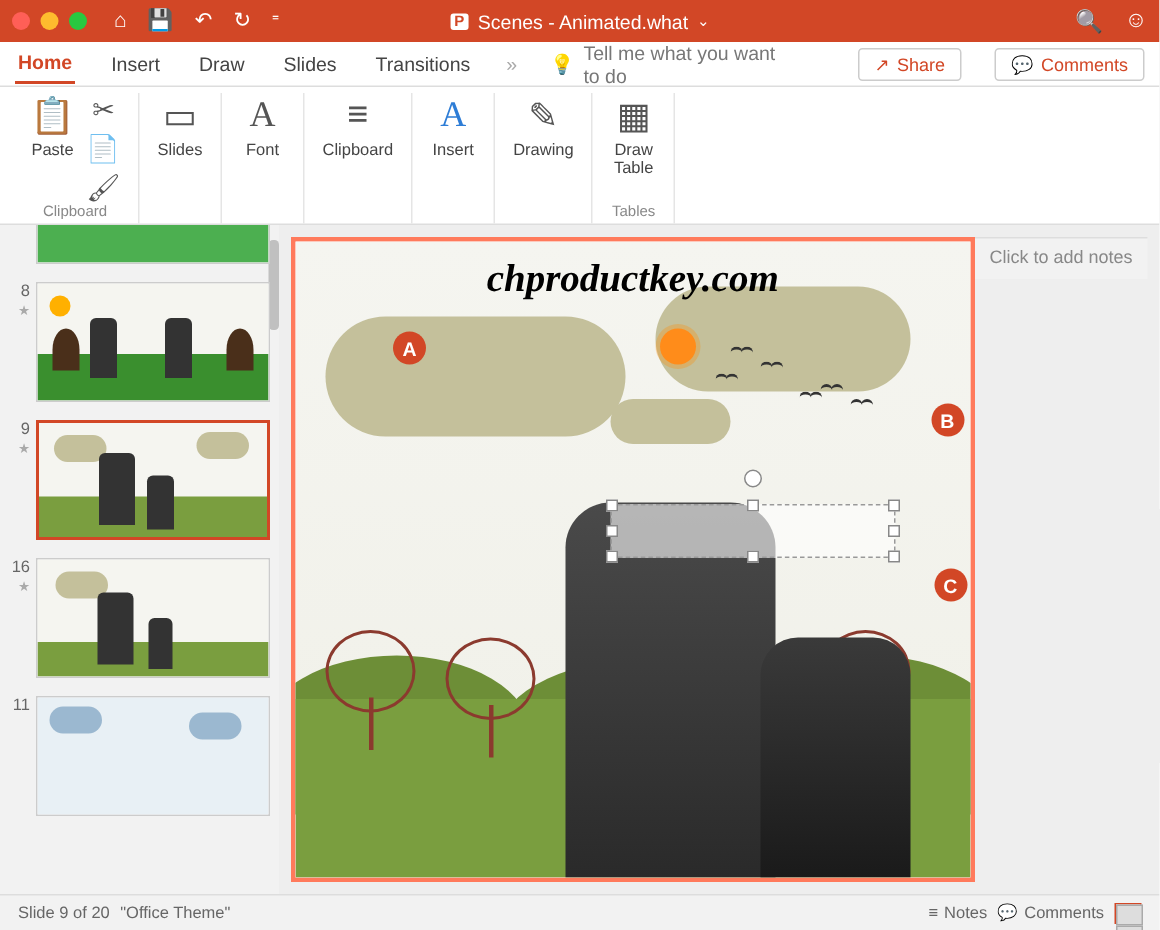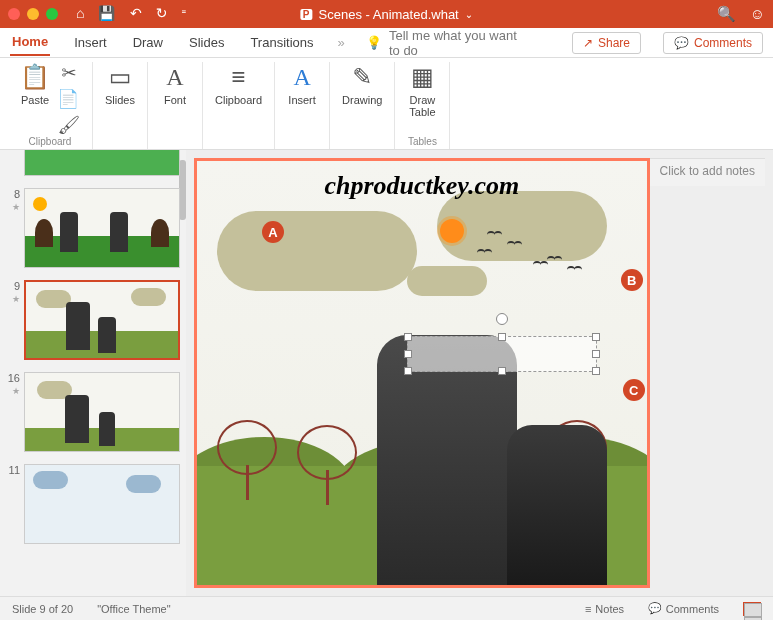--- a/index.html
+++ b/index.html
@@ -66,21 +66,21 @@
 .watermark { position: absolute; top: 10px; left: 50%; transform: translateX(-50%); font-family: Georgia, serif; font-size: 26px; font-weight: bold; color: #000; font-style: italic; }
 .marker { position: absolute; width: 22px; height: 22px; border-radius: 50%; background: #d24726; color: #fff; display: flex; align-items: center; justify-content: center; font-size: 13px; font-weight: bold; }
 
 
 .mini-ground { position:absolute; bottom:0; left:0; right:0; height:40%; background:#4caf50; }
 .mini-sky { position:absolute; inset:0; background:#f5f5f0; }
 .mini-cloud { position:absolute; width:35px; height:18px; background:#c4c09b; border-radius:12px; }
 .mini-person { position:absolute; width:18px; height:40px; background:#333; border-radius:4px 4px 0 0; }
 
 
-.status { height: 24px; background: #f2f2f2; border-top: 1px solid #ddd; display: flex; align-items: center; padding: 0 12px; font-size: 11px; color: #666; gap: 24px; }
+.status { height: 24px; background: #f2f2f2; border-top: 1px solid #ddd; display: flex; align-items: center; padding: 0 12px; font-size: 11px; color: #666; gap: 7px; }
 .status .sp { flex: 1; }
 .vbtn { width: 18px; height: 14px; border: 1px solid #aaa; background: #ddd; }
 .vbtn.act { background: #d24726; border-color: #d24726; }
 </style>
 </head>
 <body>
 
 <div class="titlebar">
   <div class="traffic">
     <div class="tl red"></div>

